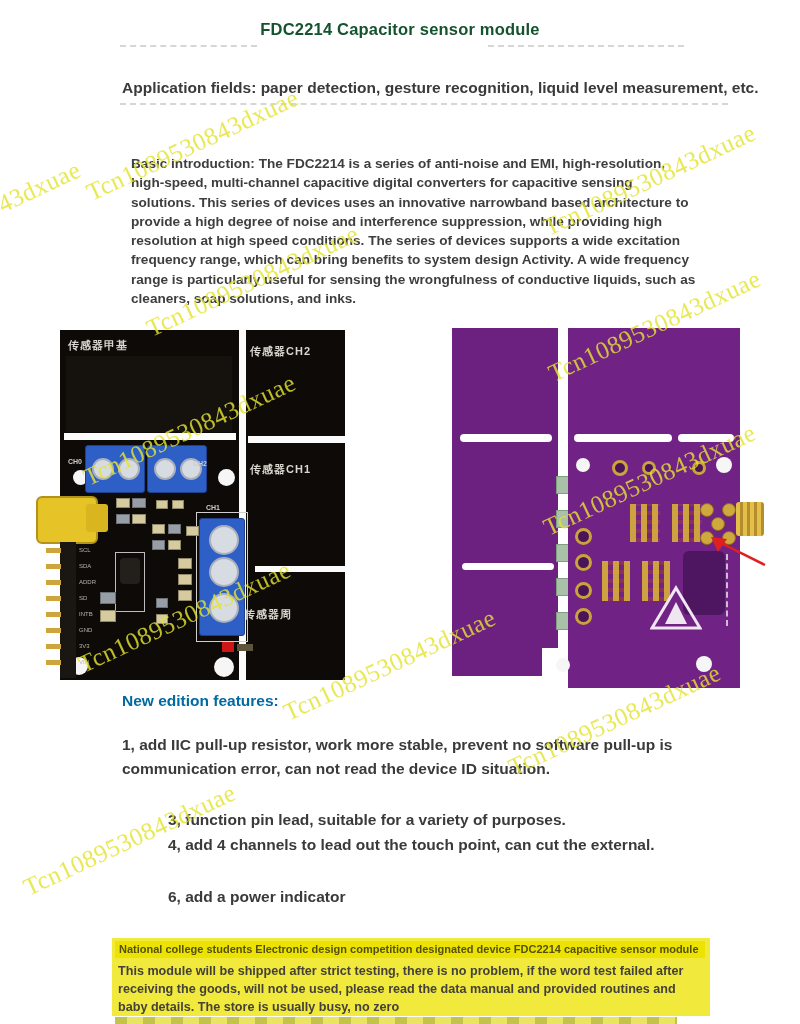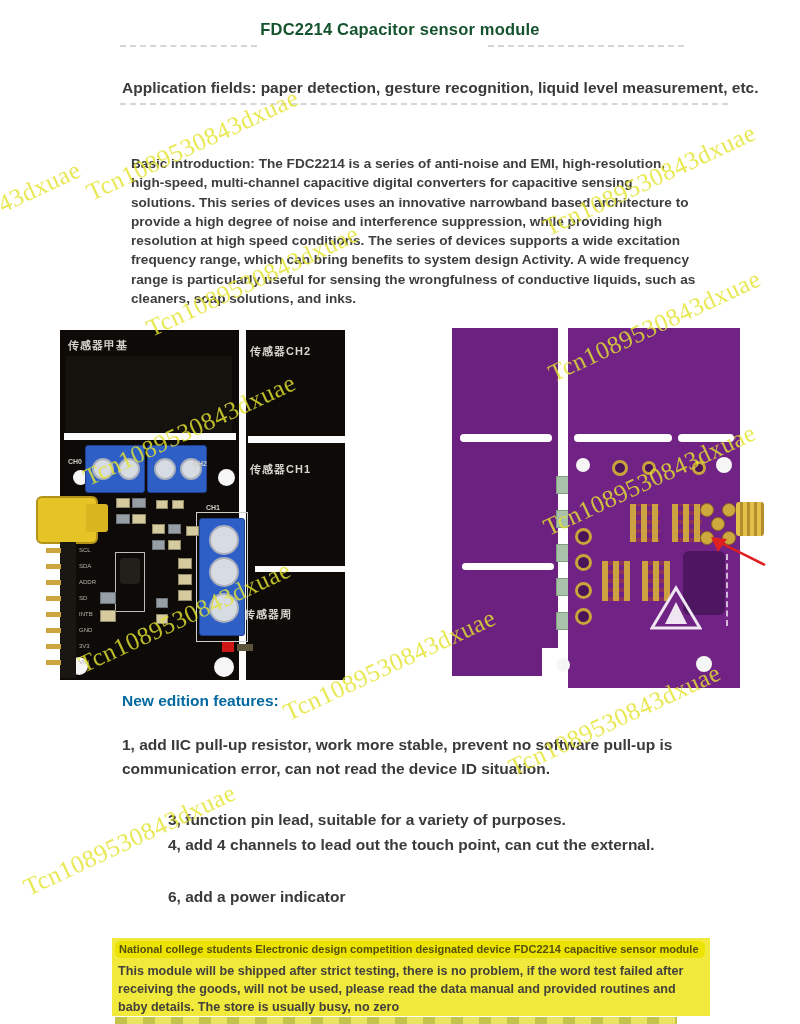--- a/index.html
+++ b/index.html
@@ -35,21 +35,21 @@
   .purp{background:#6c2080;}
   .slot{background:#ffffff;border-radius:4px;}
   .gring{border:3px solid #c9a43c;background:#4a1558;border-radius:50%;}
   .gdot{background:#cfa83e;border:1px solid #8a6a1e;border-radius:50%;}
   .pads{background-image:
      repeating-linear-gradient(90deg, rgba(209,168,62,.95) 0 6px, rgba(0,0,0,0) 6px 11px),
      repeating-linear-gradient(0deg, rgba(160,60,60,.55) 0 4px, rgba(0,0,0,0) 4px 9px);}
   .greenpad{background:#a9c0a9;border:1px solid #7fa07f;}
   
   .notice{left:112px;top:938px;width:598px;height:78px;background:#f2e93d;}
-  .notice-bar{left:3px;top:3px;width:590px;height:17px;background:#ece303;border-radius:6px;}
+  .notice-bar{left:3px;top:3px;width:590px;height:17px;background:#ece303;}
   .notice-bar span{display:block;padding:2px 4px;font-size:11px;color:#55500c;font-weight:bold;white-space:nowrap;}
   .notice-body{left:6px;top:24px;width:588px;font-size:12.6px;line-height:18px;color:#43413a;font-weight:bold;}
   .notice-strip{left:115px;top:1017px;width:562px;height:7px;
      background:repeating-linear-gradient(90deg,#b9b92d 0 12px,#e5e046 12px 28px);opacity:.85;}
 </style>
 </head>
 <body>
 
 <div class="page">
 

